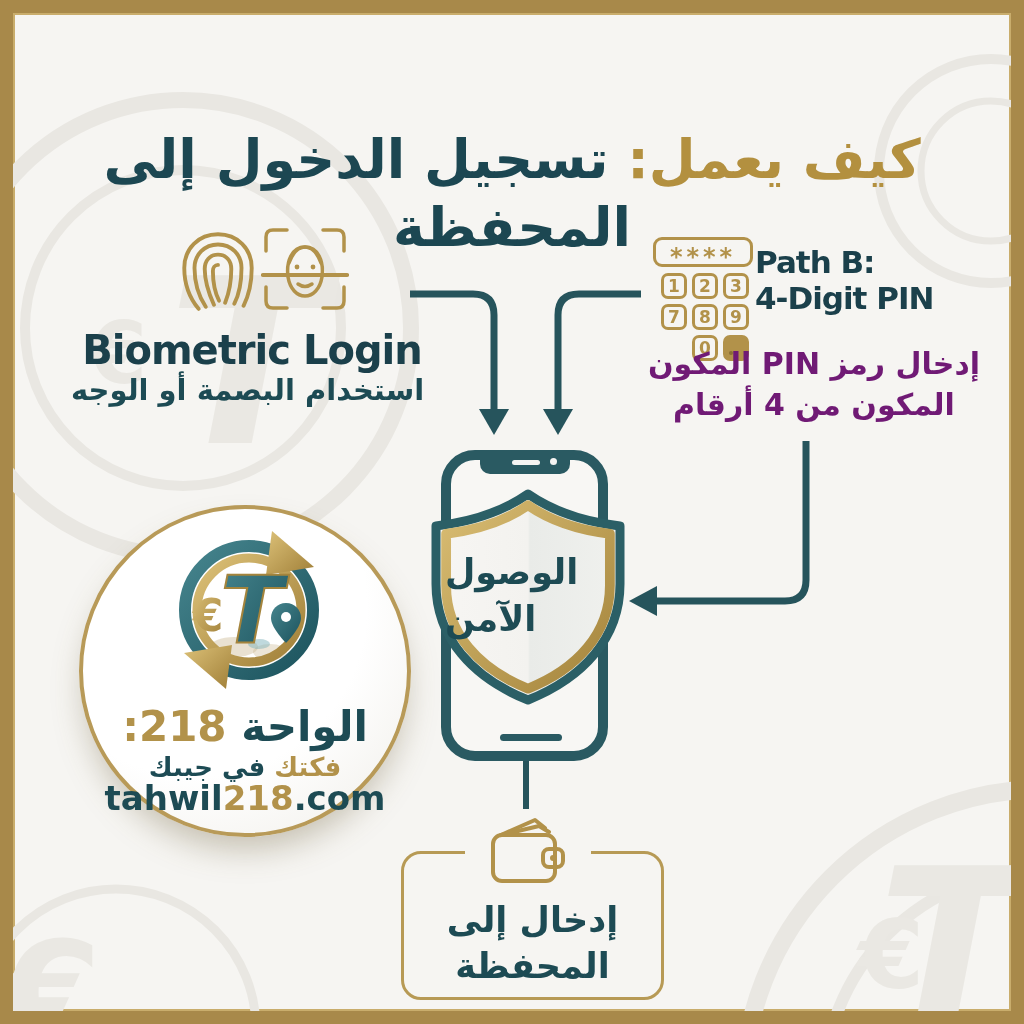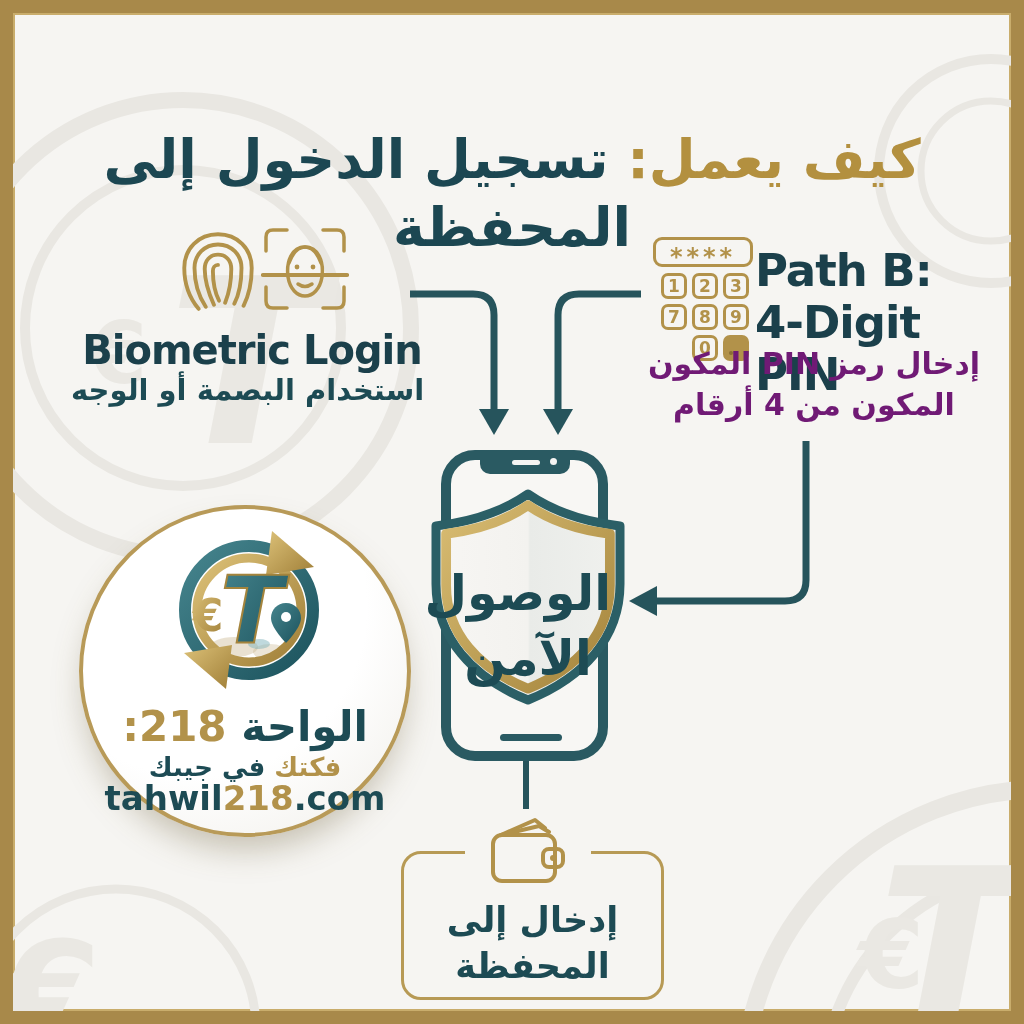--- a/index.html
+++ b/index.html
@@ -35,35 +35,35 @@
   }
   .kp-grid{display:grid;grid-template-columns:repeat(3,26px);grid-gap:5px;justify-content:center;}
   .kp-key{
     width:26px;height:26px;border:3px solid #b2924a;border-radius:7px;
     color:#b2924a;font-size:17px;font-weight:800;display:flex;align-items:center;justify-content:center;
   }
   .kp-blank{width:26px;height:26px;border:none;}
   .kp-filled{background:#b2924a;border-color:#b2924a;}
   .kp-filled::after{content:"";width:4px;height:4px;border-radius:50%;background:#8a6f33;margin-top:10px;margin-right:10px;}
   
-  .pathb{left:742px;top:232px;width:240px;font-size:45px;font-weight:800;
+  .pathb{left:742px;top:232px;width:240px;font-size:31px;font-weight:800;
     color:#1b404b;line-height:1.16;z-index:2;letter-spacing:-1px;}
   .pin-sub{left:615px;top:330px;width:372px;text-align:center;direction:rtl;
     font-size:30px;font-weight:700;color:#701a75;line-height:1.38;z-index:2;}
   
   .phone{left:428px;top:437px;width:167px;height:311px;border:10px solid #2a5a62;
     border-radius:34px;background:#f8f7f4;z-index:2;}
   .notch{left:467px;top:441px;width:90px;height:20px;background:#2a5a62;
     border-radius:0 0 10px 10px;z-index:3;}
   .speaker{left:499px;top:447px;width:28px;height:5px;border-radius:3px;background:#f5f4f2;z-index:4;}
   .camera{left:537px;top:445px;width:7px;height:7px;border-radius:50%;background:#f5f4f2;z-index:4;}
   .homebar{left:487px;top:721px;width:62px;height:7px;border-radius:4px;background:#2a5a62;z-index:3;}
   .shield-svg{left:412px;top:474px;z-index:3;}
-  .shield-text{left:432px;top:536px;width:166px;text-align:center;direction:rtl;
-    font-size:49px;font-weight:800;color:#1d4b54;line-height:1.33;z-index:4;margin-top:12px;}
+  .shield-text{left:432px;top:536px;width:166px;text-align:left;direction:rtl;
+    font-size:35px;font-weight:800;color:#1d4b54;line-height:1.33;z-index:4;}
   
   .badge{left:66px;top:492px;width:332px;height:332px;border-radius:50%;
     background:radial-gradient(circle at 35% 30%,#ffffff 55%,#efede7 100%);
     border:4px solid #b89a58;box-shadow:0 18px 32px -6px rgba(105,92,55,.35);z-index:3;}
   .badge-logo{position:absolute;left:81px;top:16px;}
   .badge-text{position:absolute;left:0;top:196px;width:100%;text-align:center;direction:rtl;}
   .badge-line1{font-size:42px;font-weight:800;line-height:1.05;text-align:center;}
   .badge-line2{font-size:26px;font-weight:800;margin-top:5px;line-height:1.05;}
   .badge-line3{font-size:34px;font-weight:800;direction:ltr;line-height:1.05;}
   .t-teal{color:#1d4b54;} .t-gold{color:#b2924a;}

